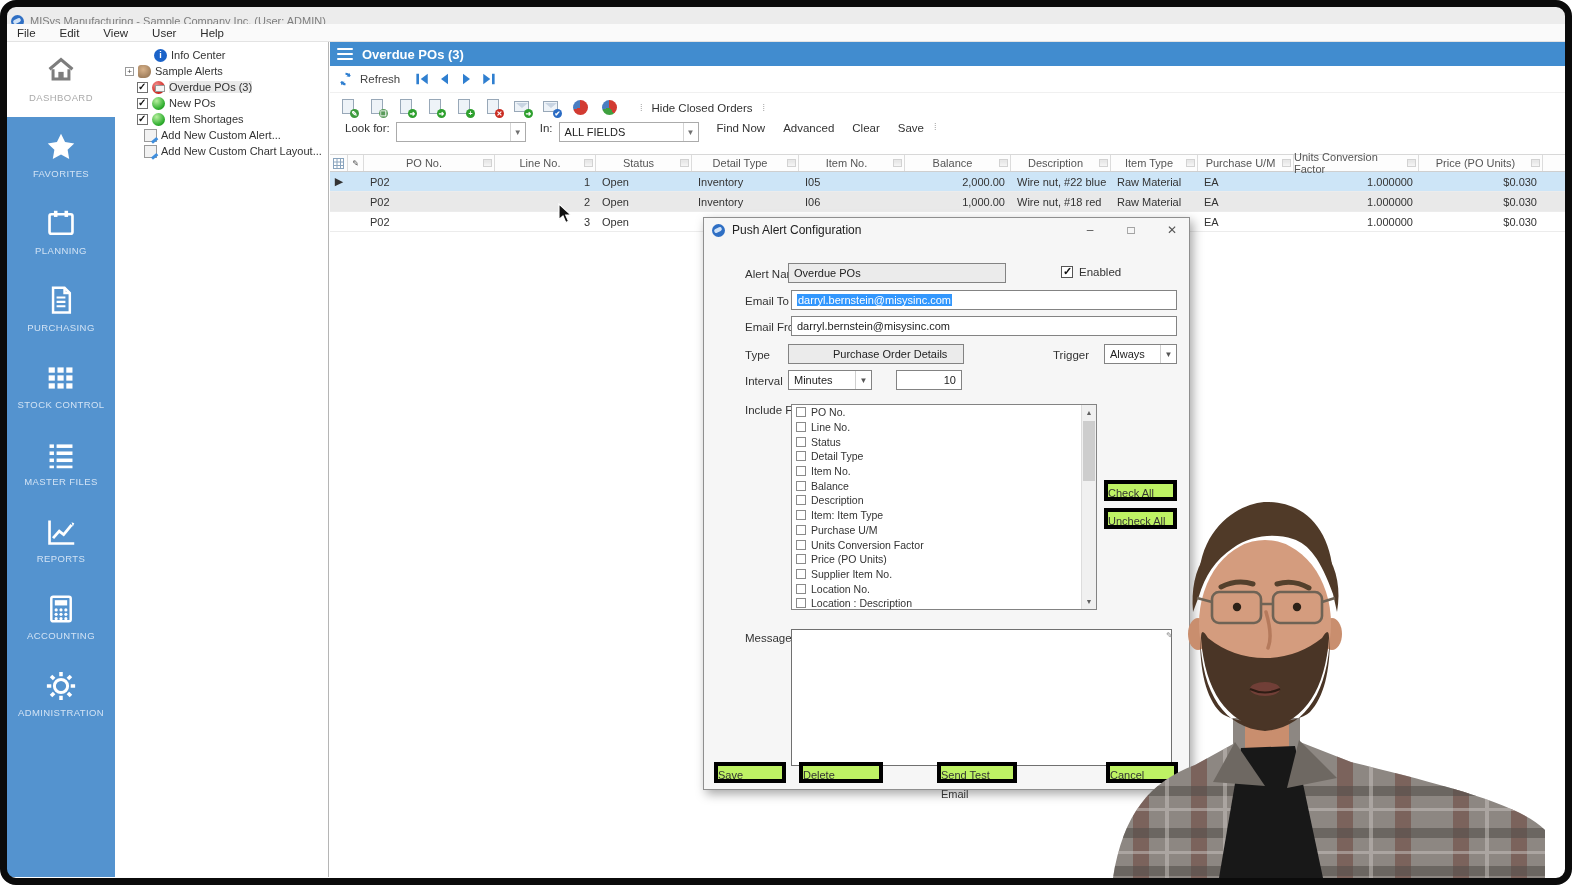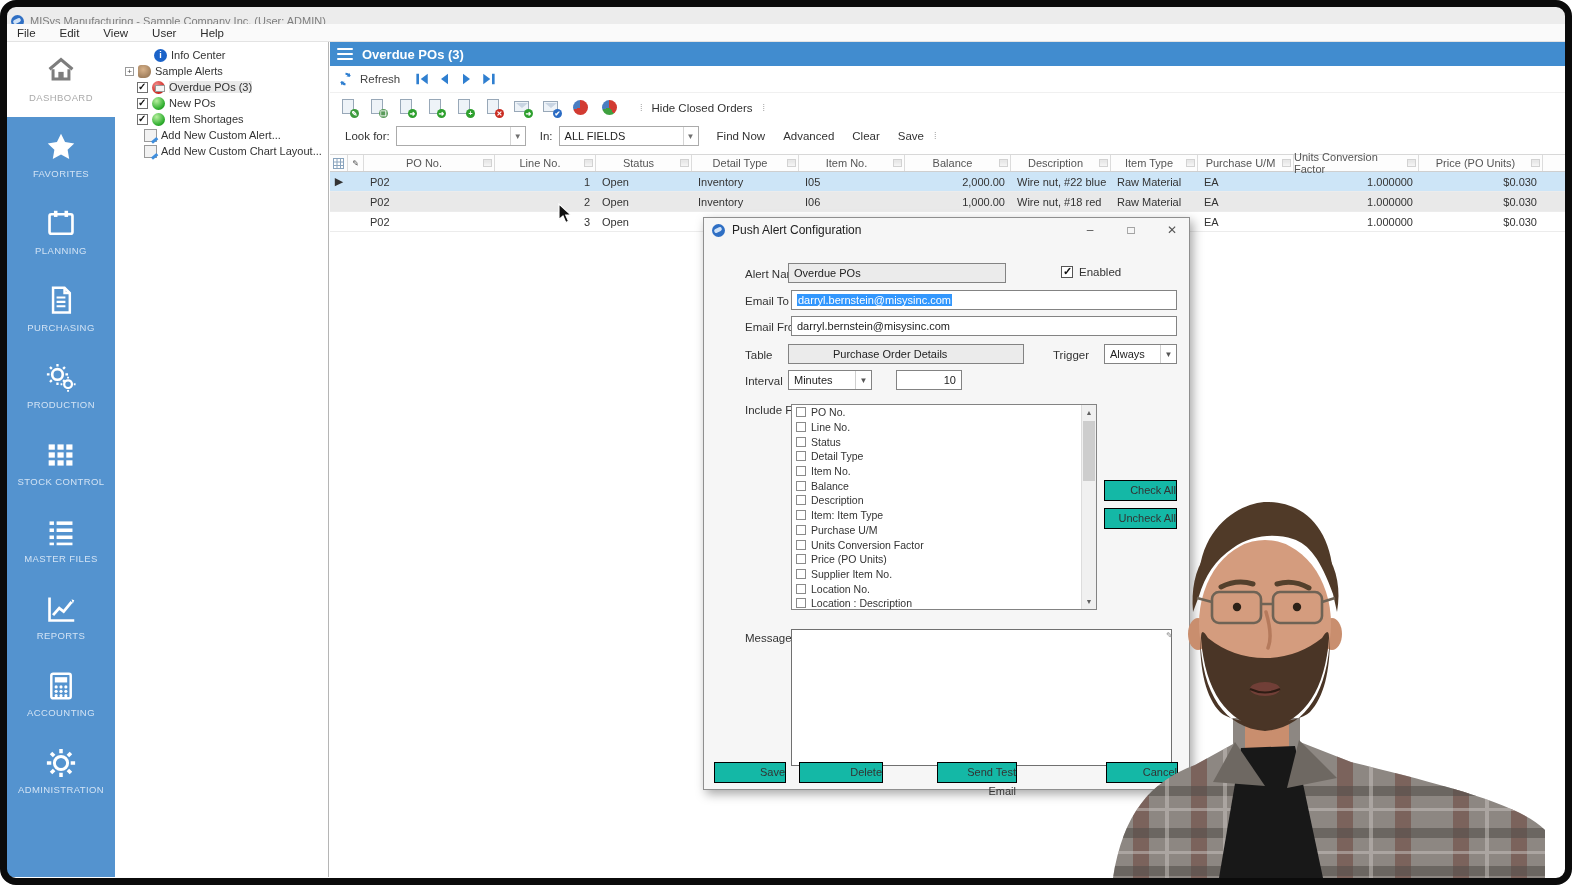--- a/index.html
+++ b/index.html
@@ -59,21 +59,21 @@
   .toolbar2 { position:absolute; left:0; top:51px; right:0; height:29px; display:flex; align-items:center; padding-left:10px; }
   .tool-icon { width:17px; height:17px; margin-right:12px; position:relative; flex:none; cursor:pointer; }
   .tool-icon .page { position:absolute; left:2px; top:0; width:12px; height:15px; background:#eef3f8; border:1px solid #98a8b8; }
   .tool-icon .mail { position:absolute; left:0px; top:2px; width:15px; height:11px; background:#eef3f8; border:1px solid #98a8b8; }
   .tool-icon .mail::after { content:""; position:absolute; left:1px; top:1px; border-left:6px solid transparent; border-right:6px solid transparent; border-top:5px solid #c8d4e2; }
   .tool-icon .badge { position:absolute; right:-2px; bottom:-2px; width:9px; height:9px; border-radius:50%; color:#fff; font-size:7px; line-height:9px; text-align:center; font-weight:bold; }
   .tool-icon .pie { position:absolute; inset:1px; border-radius:50%; }
   .grip { color:#9a9a9a; font-size:9px; margin:0 10px; letter-spacing:-1px; }
   .hide-closed { font-size:11.5px; color:#333; cursor:pointer; }
 
-  .filterrow { position:absolute; left:0; top:80px; right:0; height:28px; display:flex; align-items:center; font-size:11.5px; color:#333; }
+  .filterrow { position:absolute; left:0; top:80px; right:0; height:28px; display:flex; font-size:11.5px; color:#333; }
   .filterrow .flabel { margin-left:15px; margin-right:6px; }
   .combo { height:20px; background:#fff; border:1px solid #ababab; display:flex; align-items:center; position:relative; }
   .combo input { border:none; outline:none; width:100%; height:100%; font-size:11px; padding:0 4px; font-family:inherit; }
   .combo .cval { padding:0 5px; font-size:11px; color:#222; flex:1; }
   .combo .arrow { width:15px; height:100%; border-left:1px solid #d5d5d5; color:#707070; font-size:8px; display:flex; align-items:center; justify-content:center; flex:none; }
   .flink { margin-left:18px; cursor:pointer; color:#333; }
 
   
   .grid { position:absolute; left:0; top:112px; right:0; }
   .g-head { display:flex; height:18px; border-top:1px solid #d8d8d8; border-bottom:1px solid #cfcfcf; background:#fdfdfd; }
@@ -101,21 +101,21 @@
   .dcheck { position:absolute; display:flex; align-items:center; gap:6px; font-size:11.5px; color:#333; }
   .dcheck .box { width:12px; height:12px; border:1px solid #555; background:#fff; position:relative; }
   .dcheck .box.on::after { content:"✓"; position:absolute; left:1px; top:-2px; font-size:11px; font-weight:bold; color:#111; }
   .listbox { position:absolute; left:87px; top:186px; width:306px; height:206px; border:1px solid #838383; background:#fff; overflow:hidden; }
   .lb-item { height:14.7px; display:flex; align-items:center; gap:5px; padding-left:4px; font-size:10.5px; color:#333; }
   .lb-item .box { width:10px; height:10px; border:1px solid #8a8a8a; background:#fff; flex:none; }
   .lb-scroll { position:absolute; right:0; top:0; width:15px; height:100%; background:#f0f0f0; border-left:1px solid #dcdcdc; }
   .lb-scroll .up,.lb-scroll .dn { position:absolute; left:0; width:100%; height:15px; font-size:7px; color:#606060; text-align:center; line-height:15px; }
   .lb-scroll .up { top:0; } .lb-scroll .dn { bottom:0; }
   .lb-scroll .thumb { position:absolute; left:1px; right:1px; top:16px; height:60px; background:#cdcdcd; }
-  .dbtn { position:absolute; height:21px; border:1px solid #000000; background:#14b8a6; font-size:11px; color:#333; text-align:right; line-height:19px; cursor:pointer; }
+  .dbtn { position:absolute; height:21px; border:4px solid #000000; background:#bef264; font-size:11px; color:#333; text-align:left; line-height:19px; cursor:pointer; }
   .dtextarea { position:absolute; left:87px; top:411px; width:381px; height:137px; border:1px solid #707070; background:#fff; resize:none; font-family:inherit; font-size:11px; padding:3px; outline:none; }
   .ta-glyph { position:absolute; left:462px; top:413px; width:8px; height:8px; color:#8a8a8a; font-size:8px; }
 
   
   .presenter { position:absolute; left:1095px; top:486px; width:450px; height:392px; z-index:60; }
   .cursor { position:absolute; left:558px; top:203px; z-index:70; }
 </style>
 </head>
 <body>
 
@@ -157,29 +157,20 @@
         </svg>
         <span class="lbl">PLANNING</span>
       </div>
       <div class="side-item">
         <svg viewBox="0 0 34 34">
           <path d="M8 2h13l6 6v22H8z" fill="none" stroke="#ffffff" stroke-width="2.8"></path>
           <path d="M21 2v6h6" fill="none" stroke="#ffffff" stroke-width="2.8"></path>
           <path d="M12 13h10M12 18h10M12 23h10" stroke="#ffffff" stroke-width="2.4"></path>
         </svg>
         <span class="lbl">PURCHASING</span>
-      </div>
-      <div class="side-item">
-        <svg viewBox="0 0 34 34">
-          <circle cx="13" cy="13" r="6" fill="none" stroke="#ffffff" stroke-width="3"></circle>
-          <path d="M13 4v-3M13 22v3M4 13H1M22 13h3M6.6 6.6 4.5 4.5M19.4 19.4l2.1 2.1M6.6 19.4l-2.1 2.1M19.4 6.6l2.1-2.1" stroke="#ffffff" stroke-width="2.6"></path>
-          <circle cx="25" cy="24" r="4.4" fill="none" stroke="#ffffff" stroke-width="2.6"></circle>
-          <path d="M25 17.5v-2M25 30.5v2M18.5 24h-2M31.5 24h2" stroke="#ffffff" stroke-width="2.2"></path>
-        </svg>
-        <span class="lbl">PRODUCTION</span>
       </div>
       <div class="side-item">
         <svg viewBox="0 0 34 34">
           <g fill="#ffffff">
             <rect x="3" y="5" width="7" height="6"></rect>
             <rect x="13" y="5" width="7" height="6"></rect>
             <rect x="23" y="5" width="7" height="6"></rect>
             <rect x="3" y="14" width="7" height="6"></rect>
             <rect x="13" y="14" width="7" height="6"></rect>
             <rect x="23" y="14" width="7" height="6"></rect>
@@ -504,22 +495,22 @@
     <span class="dlabel" style="left:10px; top:77px;">Email To</span>
     <span class="dfield" style="left:87px; top:72px; width:386px;">
         <span class="seltext">darryl.bernstein@misysinc.com</span>
       </span>
 
     <span class="dlabel" style="left:10px; top:103px;">Email From</span>
     <span class="dfield" style="left:87px; top:98px; width:386px;">
         <span>darryl.bernstein@misysinc.com</span>
       </span>
 
-    <span class="dlabel" style="left:10px; top:131px;">Table</span>
-    <span class="dfield ro" style="left:84px; top:126px; width:236px;padding-left:44px;">
+    <span class="dlabel" style="left:10px; top:131px;">Type</span>
+    <span class="dfield ro" style="left:84px; top:126px; width:176px;padding-left:44px;">
         <span>Purchase Order Details</span>
       </span>
     <span class="dlabel" style="left:318px; top:131px;">Trigger</span>
     <span class="dcombo" style="left:400px; top:126px; width:73px;">
       <span class="cval">Always</span>
       <span class="arrow">▼</span>
     </span>
 
     <span class="dlabel" style="left:10px; top:157px;">Interval</span>
     <span class="dcombo" style="left:84px; top:152px; width:84px;">

